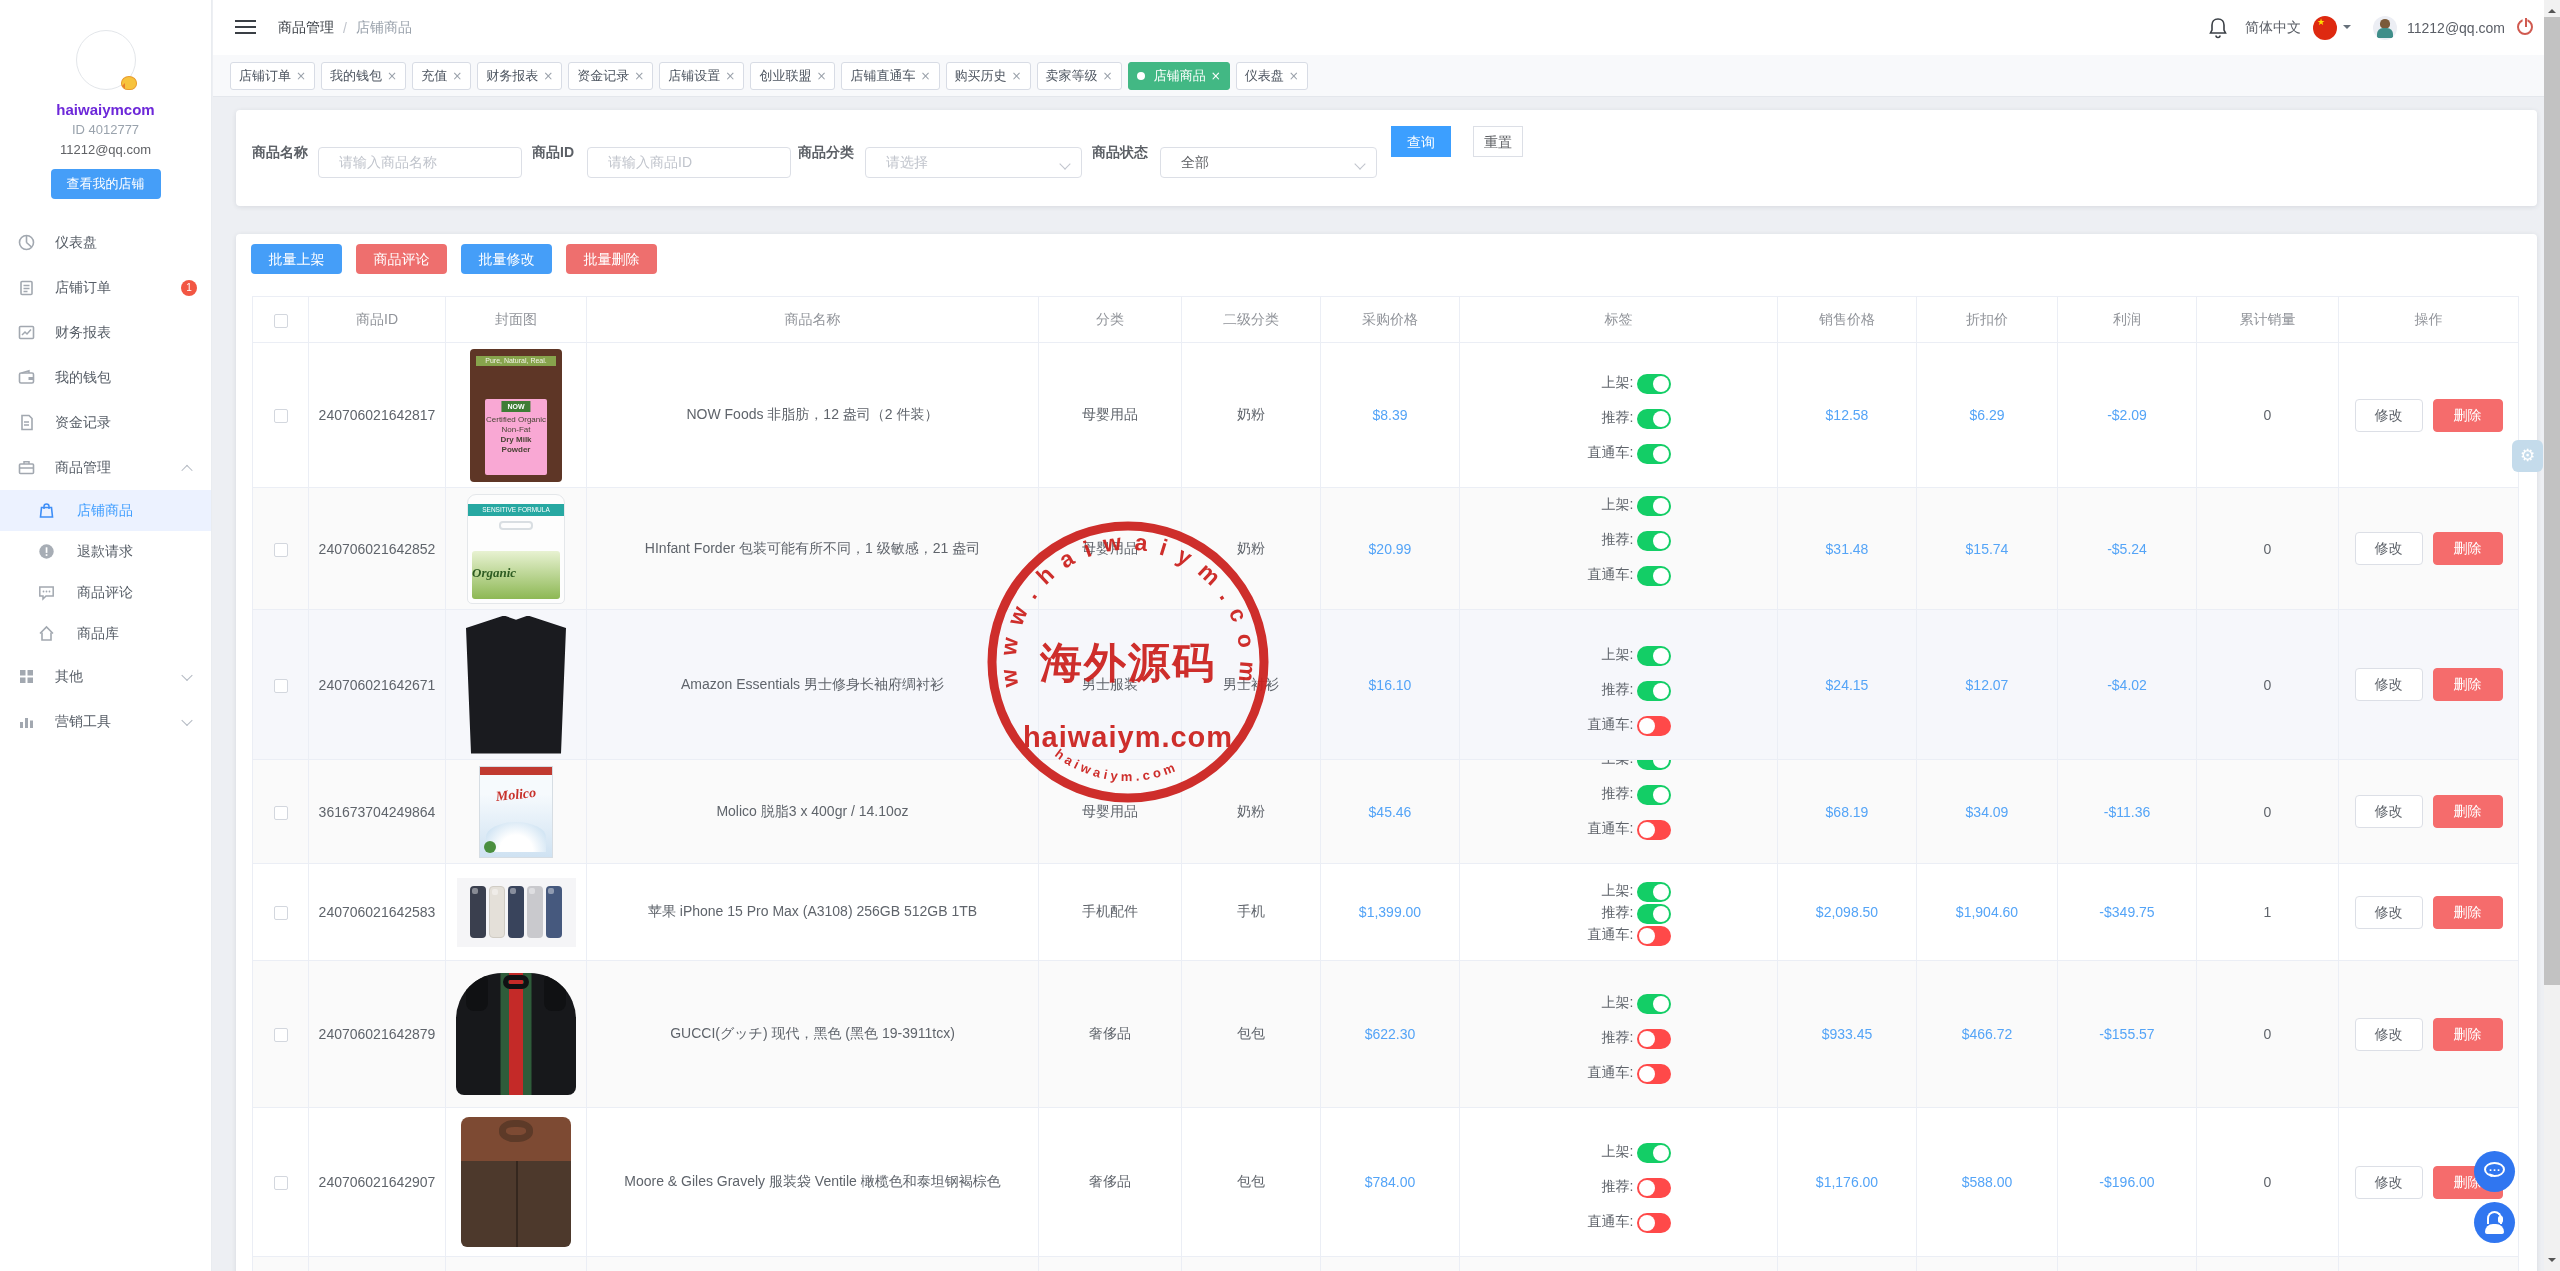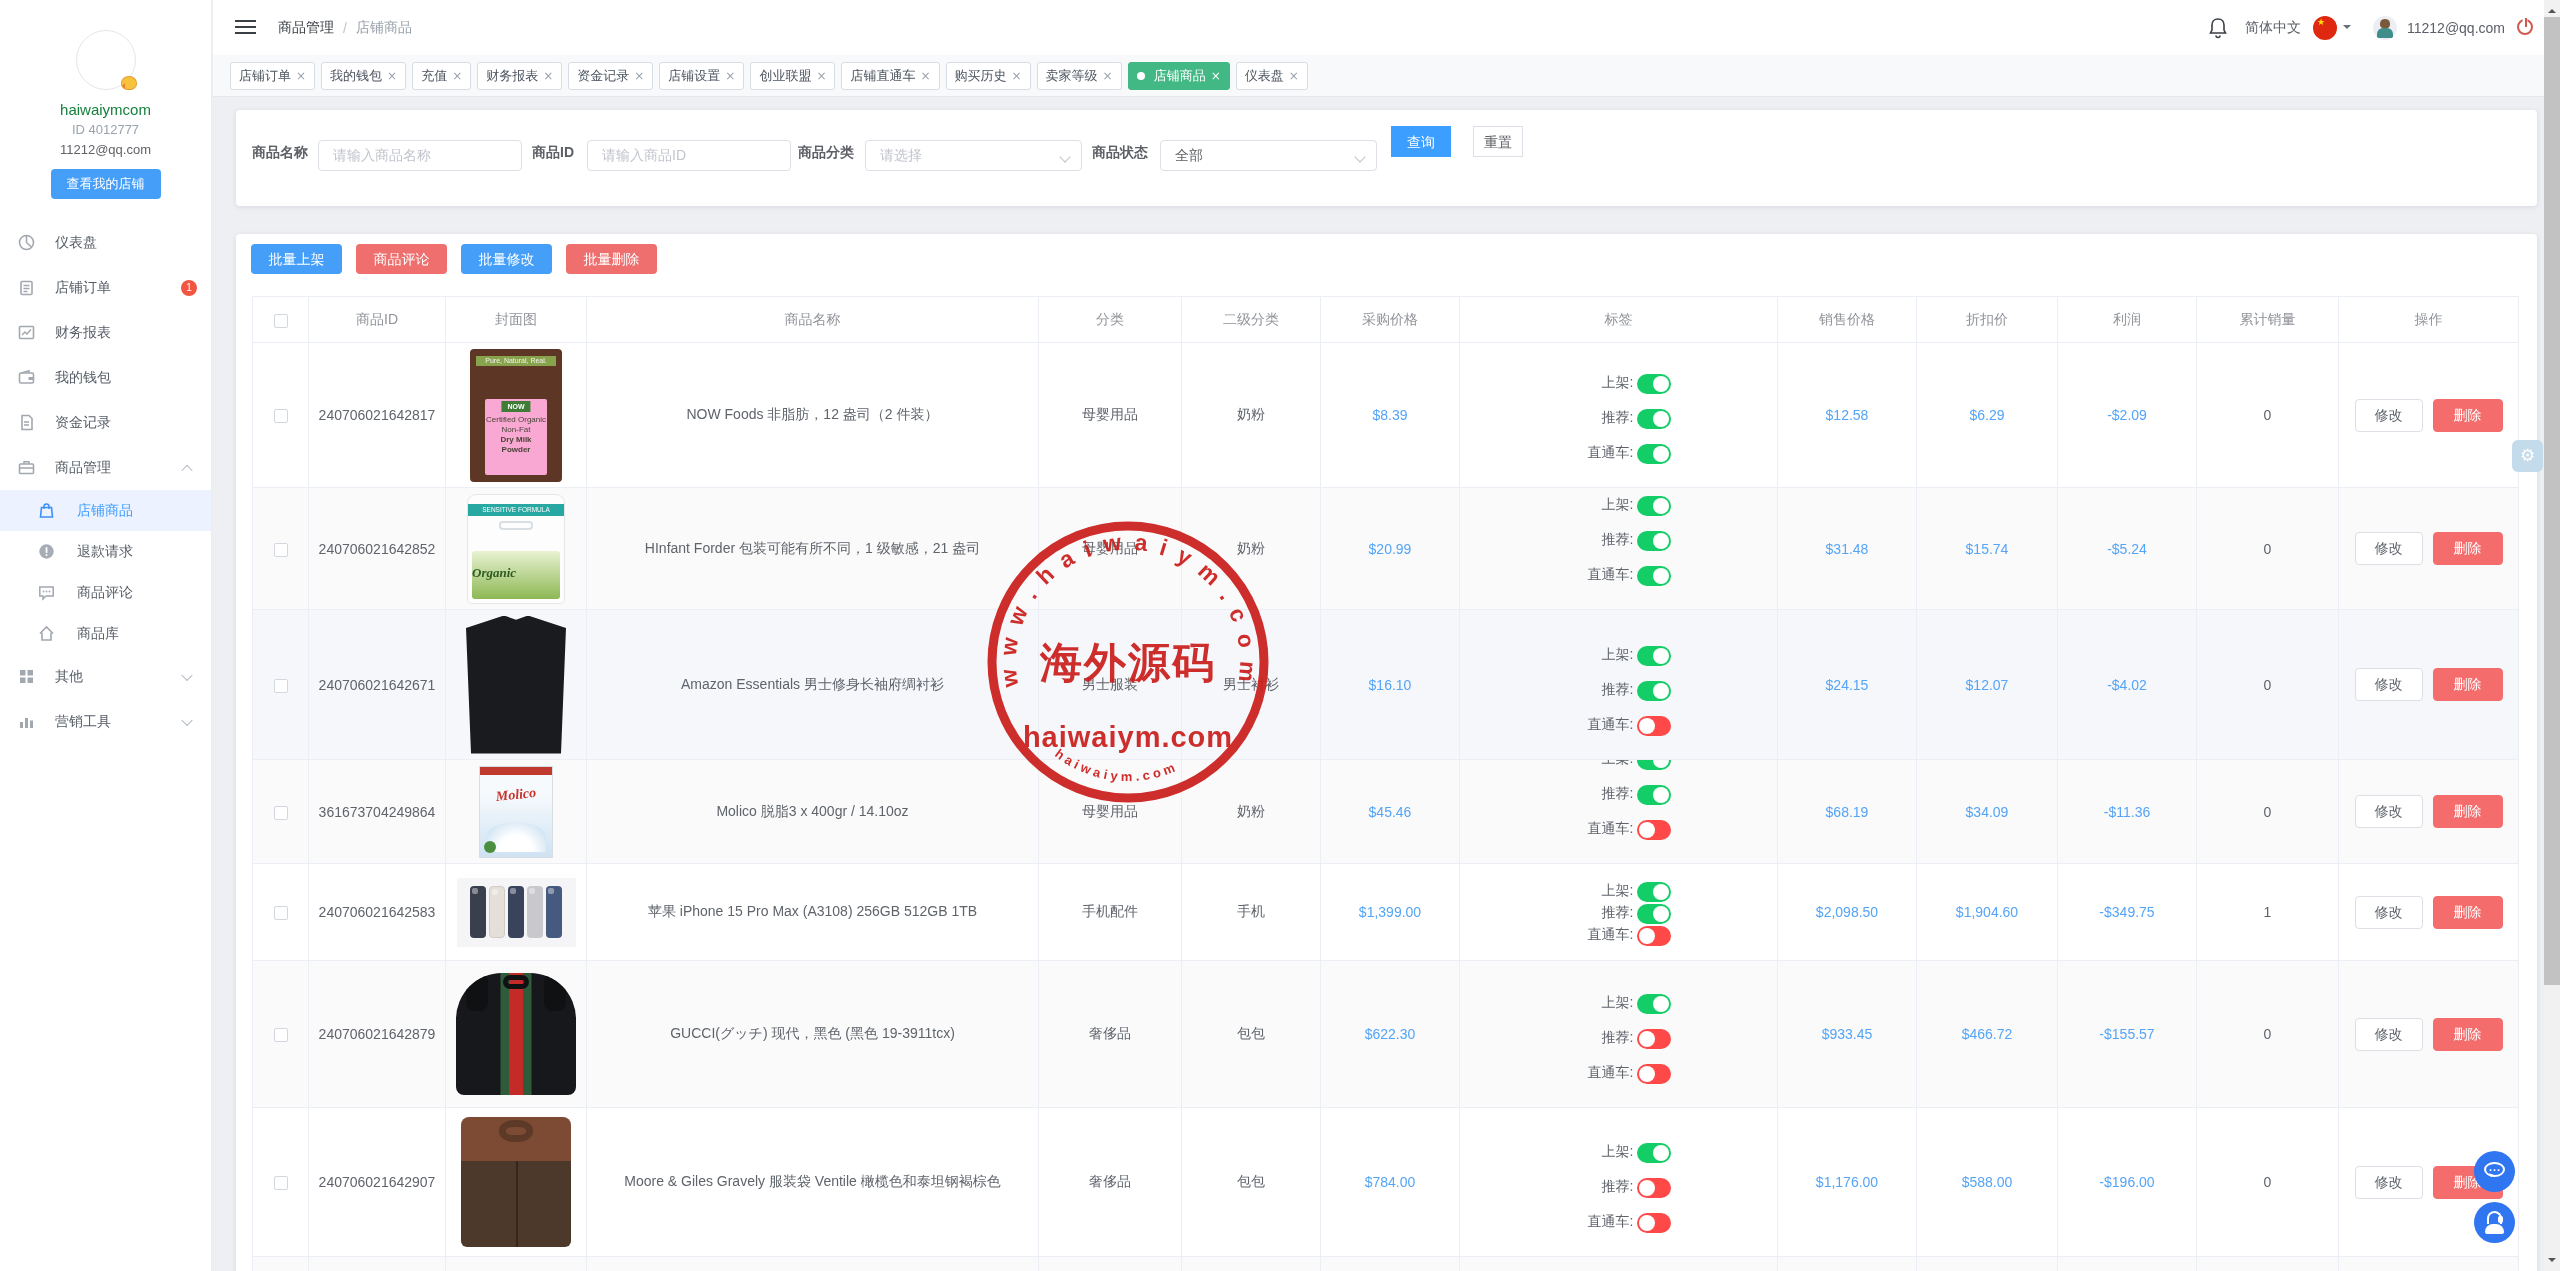--- a/index.html
+++ b/index.html
@@ -3,21 +3,21 @@
 <meta charset="utf-8">
 <style>
 *{margin:0;padding:0;box-sizing:border-box}
 body{width:2560px;height:1271px;position:relative;font-family:"Liberation Sans",sans-serif;background:#edeff3;overflow:hidden;font-size:14px;color:#606266}
 
 .sidebar{position:absolute;left:0;top:0;width:212px;height:1271px;background:#fff;border-right:1px solid #e9ecf0;z-index:5}
 .profile{text-align:center;padding-top:30px}
 .avatar-big{position:relative;width:60px;height:60px;border:1px solid #e3e6ea;border-radius:50%;margin:0 auto;background:#fff}
 .chick{position:absolute;right:-2px;bottom:-1px;width:16px;height:14px;background:#f7c33d;border-radius:50% 50% 45% 45%;border:1px solid #e89b2d}
 .chick:before{content:"";position:absolute;left:-3px;top:6px;border:3px solid transparent;border-right-color:#e8802d}
-.p-name{font-size:15px;font-weight:normal;color:#15803d;margin-top:11px}
+.p-name{font-size:15px;font-weight:bold;color:#6d28d9;margin-top:11px}
 .p-id{font-size:13px;color:#9aa3ad;margin-top:4px}
 .p-email{font-size:13px;color:#606266;margin-top:5px}
 .p-btn{display:inline-block;margin-top:12px;width:110px;height:30px;line-height:30px;background:#459ef8;color:#fff;font-size:13px;border-radius:4px;border:none;cursor:pointer}
 .menu{margin-top:21px}
 .mi{position:relative;height:45px;display:flex;align-items:center;padding-left:18px;color:#565d66;font-size:14px;cursor:pointer}
 .mi .micon{width:17px;height:17px;flex:0 0 17px}
 .mi .mtext{margin-left:20px}
 .mi.sub{height:41px;padding-left:38px}
 .mi.sub .mtext{margin-left:22px}
 .mi.active{background:#ecf2ff;color:#409eff}
@@ -52,21 +52,21 @@
 .tab .x{margin-left:5px;font-size:12px;color:#9aa1aa;font-family:"DejaVu Sans",sans-serif}
 .tab.active{background:#42b884;border-color:#42b884;color:#fff}
 .tab.active .x{color:#fff}
 .tab .dot{width:8px;height:8px;border-radius:50%;background:#fff;margin-right:9px}
 
 .content{position:absolute;left:213px;top:97px;width:2331px;height:1174px}
 .card{position:absolute;background:#fff;border-radius:4px;box-shadow:0 1px 5px rgba(30,40,60,.1)}
 .fcard{left:23px;top:13px;width:2301px;height:96px}
 .tcard{left:23px;top:137px;width:2301px;height:1140px}
 .flabel{position:absolute;top:27px;height:31px;line-height:31px;font-weight:bold;color:#5c6066;font-size:14px}
-.finput{position:absolute;top:30px;border:1px solid #dcdfe6;border-radius:4px;background:#fff;height:31px;line-height:29px;padding-left:14px;font-size:14px;color:#c0c4cc}
+.finput{position:absolute;top:37px;border:1px solid #dcdfe6;border-radius:4px;background:#fff;height:31px;line-height:29px;padding-left:20px;font-size:14px;color:#c0c4cc}
 .finput.sel{color:#c0c4cc}
 .finput.sel.chosen{color:#606266}
 .selarrow{position:absolute;right:12px;top:12px;width:8px;height:8px;border-right:1.3px solid #c0c4cc;border-bottom:1.3px solid #c0c4cc;transform:rotate(45deg)}
 .fbtn{position:absolute;top:16px;height:31px;border-radius:0;font-size:14px;text-align:center;line-height:31px;cursor:pointer}
 .fbtn.q{width:60px;background:#3c9fff;color:#fff;border:1px solid #3c9fff}
 .fbtn.r{width:50px;background:#fff;color:#606266;border:1px solid #dcdfe6}
 
 .batch{position:absolute;left:15px;top:10px;display:flex}
 .bbtn{width:91px;height:30px;border-radius:4px;color:#fff;font-size:14px;text-align:center;line-height:30px;margin-right:14px;cursor:pointer}
 .bbtn.blue{background:#459ef8}

